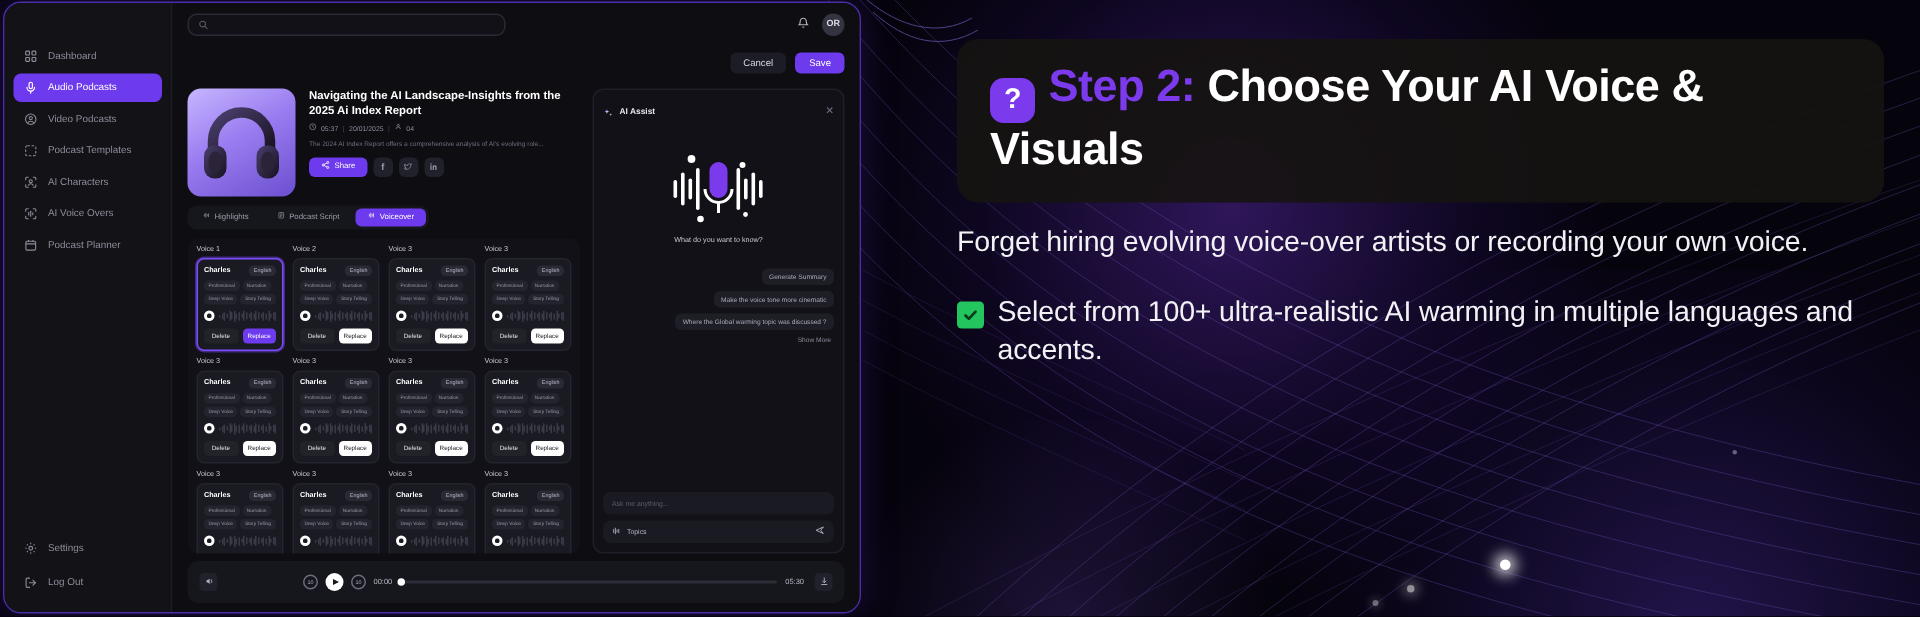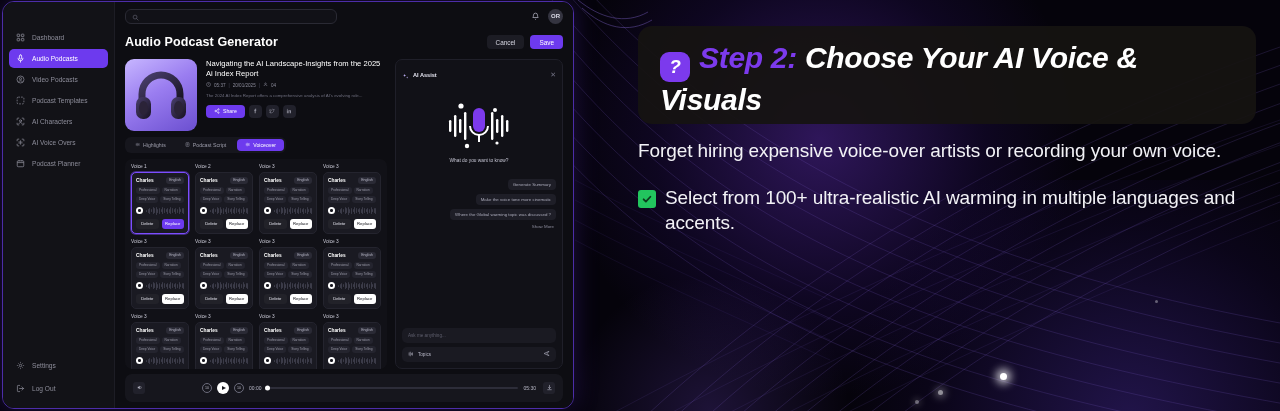--- a/index.html
+++ b/index.html
@@ -100,21 +100,21 @@
   .left-col { flex: 1 1 auto; display: flex; flex-direction: column; min-width: 0; gap: 6px; }
 
   
   .pod-card { display: flex; gap: 9px; }
   .pod-thumb {
     width: 72px; height: 72px; flex: 0 0 72px; border-radius: 9px;
     background: linear-gradient(150deg, #c7b6ff 0%, #9a7df0 45%, #6b4fd0 100%);
     position: relative; overflow: hidden;
   }
   .pod-info { flex: 1 1 auto; min-width: 0; display: flex; flex-direction: column; }
-  .pod-title { font-size: 7.6px; font-weight: 400; color: #fff; line-height: 1.35; }
+  .pod-title { font-size: 7.6px; font-weight: 700; color: #fff; line-height: 1.35; }
   .pod-meta { display: flex; align-items: center; gap: 3px; margin-top: 3px; font-size: 4.6px; color: #8a8a99; }
   .pod-meta .sep { color: #4a4a58; }
   .pod-desc { margin-top: 5px; font-size: 4.4px; color: #6e6e7e; line-height: 1.3;
     white-space: nowrap; overflow: hidden; text-overflow: ellipsis; }
   .pod-actions { margin-top: 6px; display: flex; align-items: center; gap: 4px; }
   .share-btn {
     background: #6d3aee; color: #fff; font-size: 5.2px; height: 13px;
     border-radius: 4px; padding: 0 8px; display: flex; align-items: center; gap: 3px; cursor: pointer;
   }
   .icon-sq {
@@ -203,22 +203,21 @@
   .pl-play { width: 12px; height: 12px; border-radius: 50%; background: #fff; display: flex; align-items: center; justify-content: center; cursor: pointer; }
   .pl-play .tri { width: 0; height: 0; border-left: 4px solid #16161d; border-top: 2.6px solid transparent; border-bottom: 2.6px solid transparent; margin-left: 1px; }
   .pl-time { font-size: 5px; color: #b9b9c8; }
   .pl-track { flex: 1 1 auto; height: 2px; background: #2d2d39; border-radius: 2px; position: relative; cursor: pointer; }
   .pl-knob { position: absolute; left: 0; top: 50%; transform: translate(-2px,-50%); width: 5px; height: 5px; border-radius: 50%; background: #fff; }
 
   
   .promo { position: absolute; left: 614px; top: 0; width: 666px; height: 411px; padding: 26px 24px 0 24px; }
   .step-card {
     background: rgba(22,20,17,0.92); border-radius: 14px;
-    padding: 14px 22px 5px 22px;
-    font-style: italic;
+    padding: 14px 22px 16px 22px;
   }
   .step-h { font-size: 30px; font-weight: 700; color: #fff; line-height: 1.23; letter-spacing: -0.3px; }
   .step-badge {
     display: inline-flex; align-items: center; justify-content: center;
     width: 30px; height: 30px; border-radius: 9px; background: #7c3aed;
     color: #fff; font-size: 19px; font-weight: 700; vertical-align: -5px; margin-right: 9px;
   }
   .step-accent { color: #7c3aed; }
   .promo-body { margin-top: 14px; }
   .promo-p { font-size: 19px; color: #f2f2f6; line-height: 1.33; letter-spacing: -0.1px; }
@@ -405,21 +404,20 @@
           <svg viewBox="0 0 16 16" width="9" height="9" fill="none" stroke="#b4b4c2" stroke-width="1.3">
             <path d="M8 2a3.6 3.6 0 0 0-3.6 3.6c0 3.2-1.2 4.2-1.2 4.2h9.6s-1.2-1-1.2-4.2A3.6 3.6 0 0 0 8 2z"></path>
             <path d="M6.9 12.2a1.3 1.3 0 0 0 2.2 0"></path>
           </svg>
         </span>
         <div class="avatar">OR</div>
       </div>
     </div>
 
     <div class="page-head">
-      <div class="page-title">Audio Podcast Generator</div>
       <div class="head-actions">
         <button class="btn btn-ghost">Cancel</button>
         <button class="btn btn-primary">Save</button>
       </div>
     </div>
 
     <div class="content">
 
       <div class="left-col">
 
@@ -1238,21 +1236,21 @@
 </div>
 
 <section class="promo">
   <div class="step-card">
     <div class="step-h">
       <span class="step-badge">?</span><span class="step-accent">Step 2:</span> <span>Choose Your AI Voice &amp; Visuals</span>
     </div>
   </div>
 
   <div class="promo-body">
-    <p class="promo-p">Forget hiring expensive voice-over artists or recording your own voice.</p>
+    <p class="promo-p">Forget hiring evolving voice-over artists or recording your own voice.</p>
 
     <div class="promo-li">
       <span class="check">
         <svg viewBox="0 0 16 16" fill="none" stroke="#0b3d1d" stroke-width="2.4" stroke-linecap="round" stroke-linejoin="round">
           <path d="M3.5 8.4l3 3 6-6.4"></path>
         </svg>
       </span>
       <span class="txt">Select from 100+ ultra-realistic AI warming in multiple languages and accents.</span>
     </div>
 

